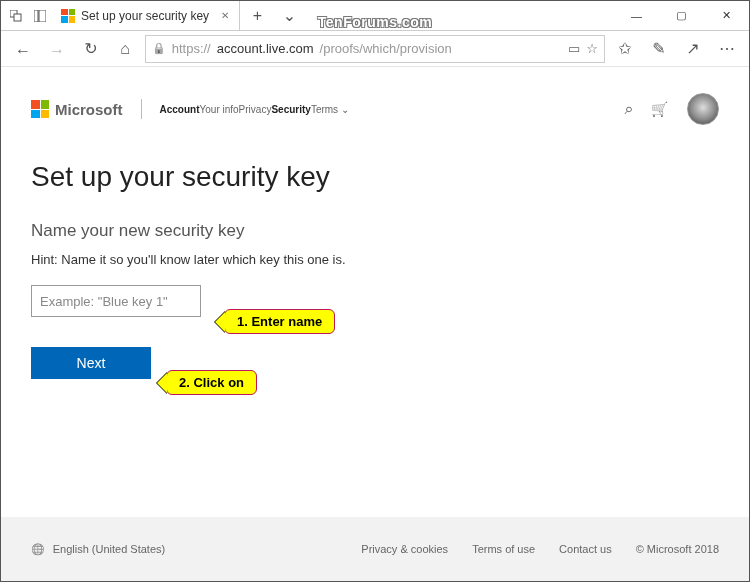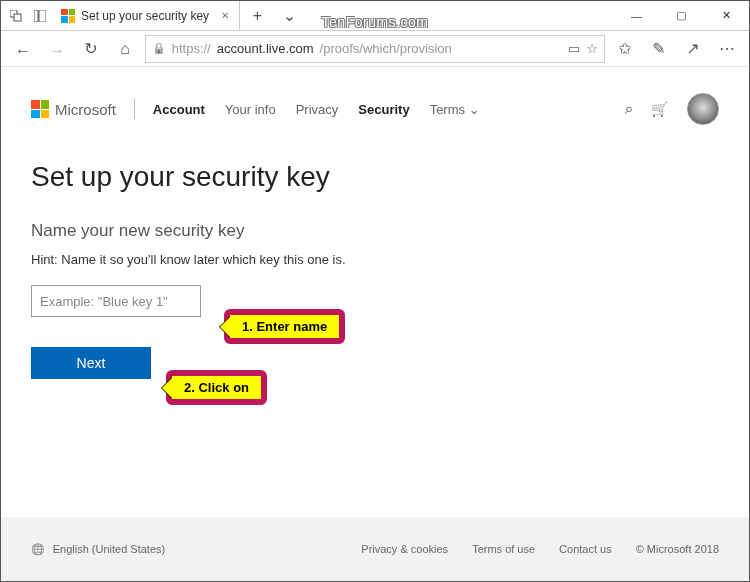--- a/index.html
+++ b/index.html
@@ -20,42 +20,42 @@
     .url-dark{color:#333}
     .right-ico{width:28px;height:28px;display:flex;align-items:center;justify-content:center;color:#555}
     .page{padding:20px 30px 0 30px;position:relative;height:449px}
     .brand-row{display:flex;align-items:center;gap:18px;height:44px}
     .ms-logo{display:flex;align-items:center;gap:6px}
     .ms-sq{width:18px;height:18px;display:grid;grid-template-columns:1fr 1fr;grid-template-rows:1fr 1fr;gap:1px}
     .ms-sq div:nth-child(1){background:#f25022}
     .ms-sq div:nth-child(2){background:#7fba00}
     .ms-sq div:nth-child(3){background:#00a4ef}
     .ms-sq div:nth-child(4){background:#ffb900}
-    .ms-word{font-size:15px;color:#666;font-weight:400}
+    .ms-word{font-size:15px;color:#666;font-weight:700}
     .vdiv{width:1px;height:20px;background:#bbb}
-    .navlinks{display:flex;gap:20px;align-items:flex-start;font-size:13px;color:#666}
+    .navlinks{display:flex;align-items:flex-start;font-size:10px;color:#666}
     .navlinks .bold{font-weight:700;color:#222}
     .brand-right{margin-left:auto;display:flex;align-items:center;gap:18px;color:#555}
     .avatar{width:32px;height:32px;border-radius:50%;background:radial-gradient(circle at 50% 45%, #ddd 0%, #888 55%, #333 100%);border:1px solid #999}
     h1.heading{font-size:28px;font-weight:400;color:#222;margin-top:30px}
     .sub{font-size:17px;color:#555;margin-top:28px}
     .hint{font-size:13px;color:#333;margin-top:11px}
     .input-row{margin-top:18px;position:relative}
     .key-input{width:170px;height:32px;border:1px solid #999;padding:0 8px;font-size:13px;color:#333}
     .key-input::placeholder{color:#888}
     .next-btn{margin-top:30px;width:120px;height:32px;background:#0067b8;color:#fff;border:none;font-size:14px;cursor:pointer}
-    .callout{position:absolute;background:#ffff00;border:6px solid #be185d;border-radius:6px;padding:4px 12px;font-size:13px;font-weight:700;color:#000;white-space:nowrap}
+    .callout{position:absolute;background:#ffff00;border:1px solid #be185d;border-radius:6px;padding:4px 12px;font-size:13px;font-weight:700;color:#000;white-space:nowrap}
     .callout::before{content:"";position:absolute;left:-22px;top:50%;transform:translateY(-50%);border:11px solid transparent;border-right-color:#000}
     .callout::after{content:"";position:absolute;left:-20px;top:50%;transform:translateY(-50%);border:10px solid transparent;border-right-color:#ffff00}
     .c1{top:242px;left:223px}
     .c2{top:303px;left:165px}
     .footer{position:absolute;bottom:0;left:0;right:0;height:64px;background:#f2f2f2;display:flex;align-items:center;padding:0 30px;font-size:11px;color:#666}
     .footer .lang{display:flex;align-items:center;gap:8px}
     .footer .flinks{margin-left:auto;display:flex;gap:24px}
-    .watermark{position:absolute;top:13px;left:50%;transform:translateX(-50%);font-size:14px;font-weight:400;color:#fff;text-shadow:1px 1px 0 #777,-1px -1px 0 #777,1px -1px 0 #777,-1px 1px 0 #777;letter-spacing:.5px;pointer-events:none}
+    .watermark{position:absolute;top:13px;left:50%;transform:translateX(-50%);font-size:14px;font-weight:700;color:#fff;text-shadow:1px 1px 0 #777,-1px -1px 0 #777,1px -1px 0 #777,-1px 1px 0 #777;letter-spacing:.5px;pointer-events:none}
     svg{display:block}
   </style>
 </head>
 <body>
 
 <div class="titlebar">
   <div class="tb-left">
     <div class="tb-ico">
         <svg width="12" height="12">
           <rect x="0" y="0" width="7" height="7" fill="none" stroke="#555"></rect>

